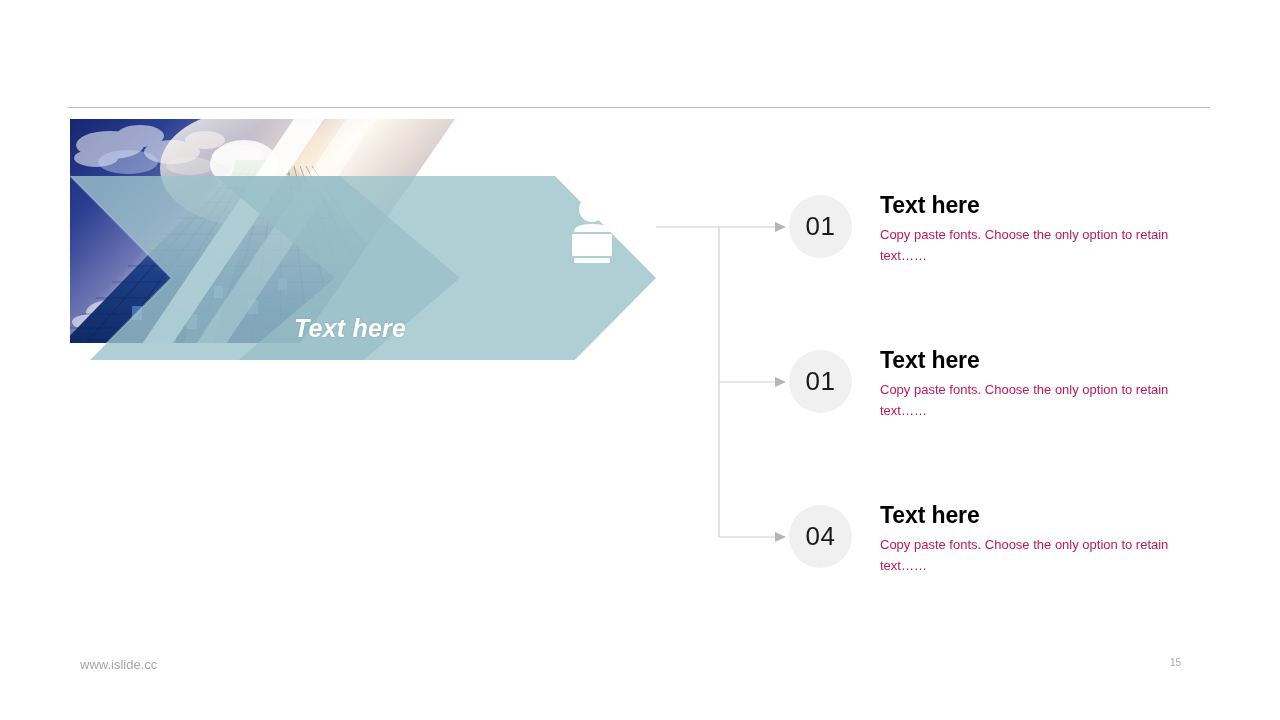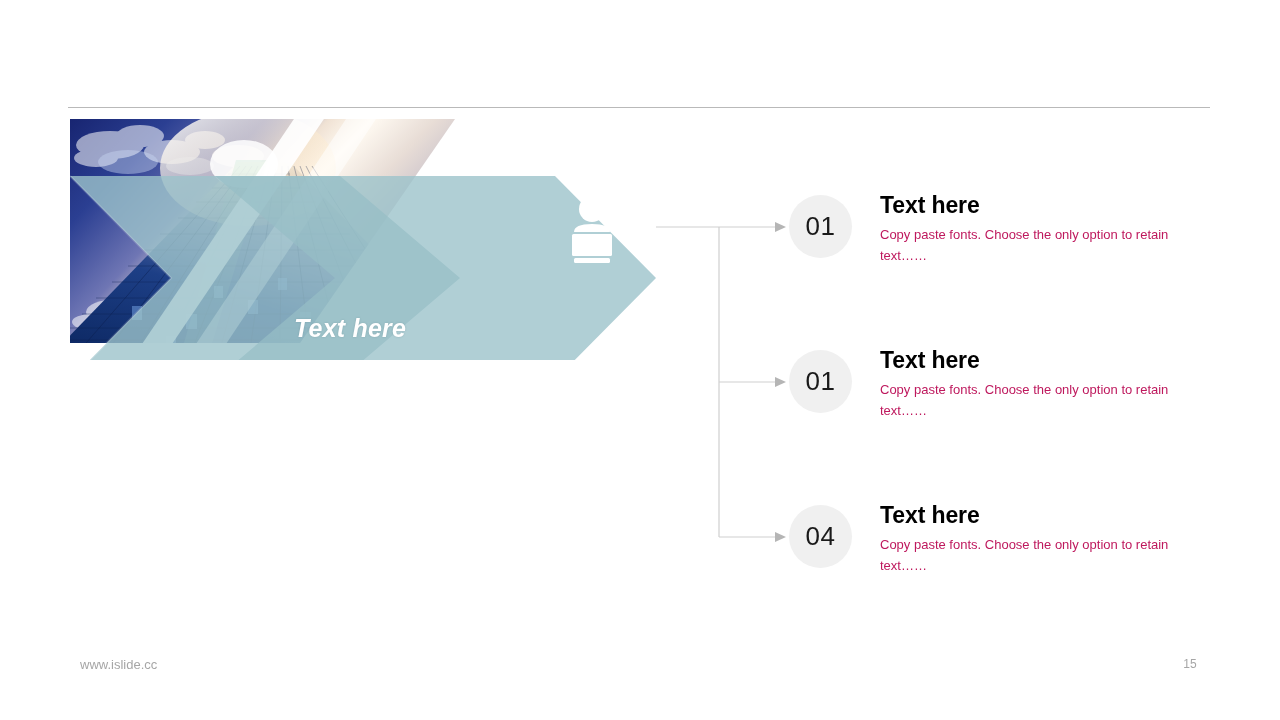--- a/index.html
+++ b/index.html
@@ -122,22 +122,22 @@
     left: 80px;
     top: 657px;
     font-size: 13px;
     color: #a6a6a6;
   }
   .footer-right {
     position: absolute;
     left: 1170px;
     top: 657px;
     width: 40px;
-    text-align: center;
-    font-size: 12px;
+    text-align: left;
+    font-size: 10px;
     color: #a6a6a6;
   }
 </style>
 </head>
 <body>
 
 <div class="slide">
 
   <div class="top-rule"></div>
 

